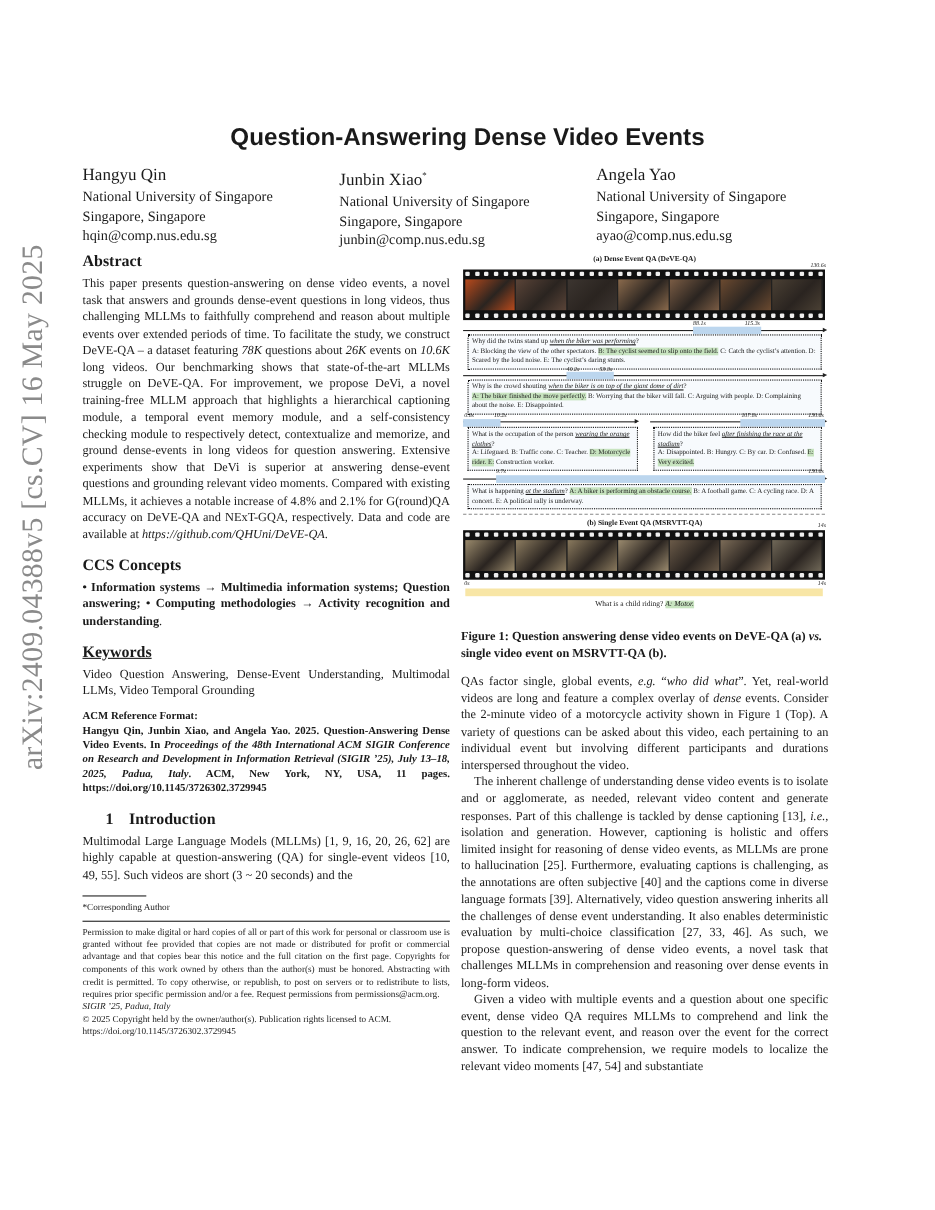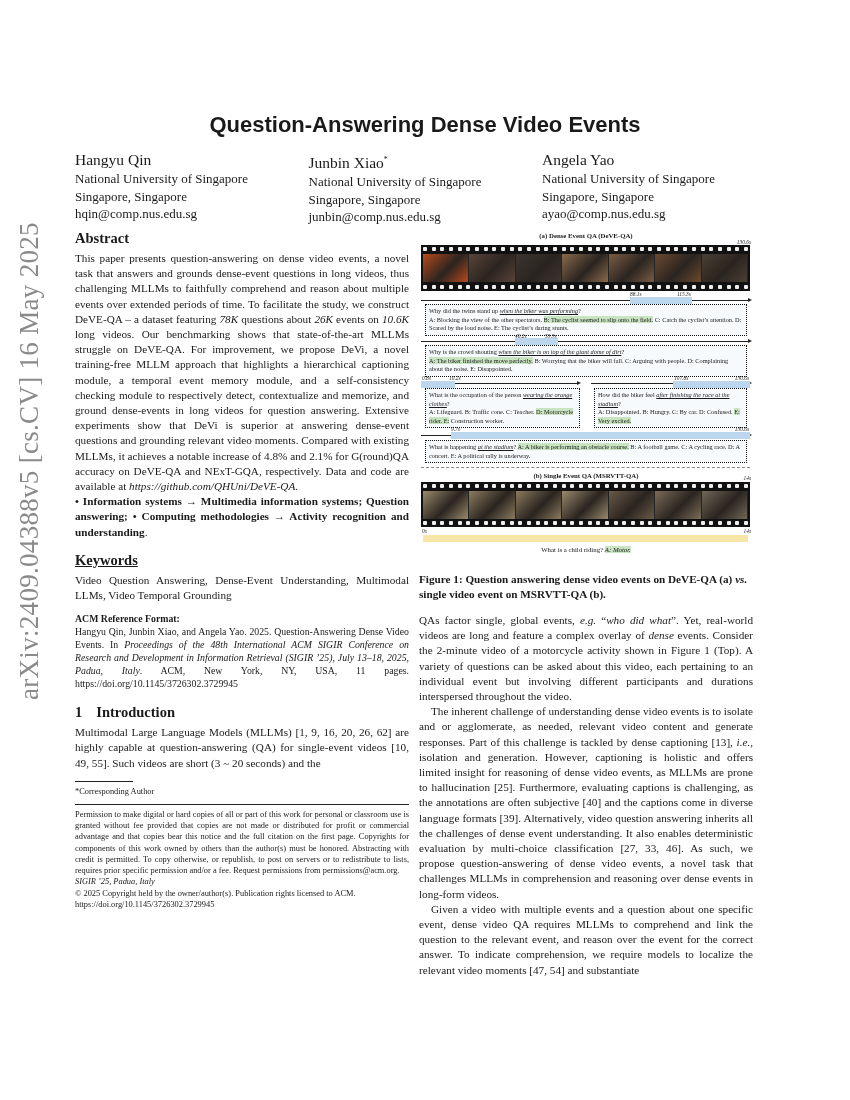--- a/index.html
+++ b/index.html
@@ -18,21 +18,21 @@
   .author { width: 233px; text-align: left; font-size: 13px; line-height: 17.5px; }
   .author .name { font-size: 15.5px; line-height: 20px; }
   .author .name sup { font-size: 8px; }
 
   .col-left { position: absolute; left: 75px; top: 230px; width: 334px; }
   .col-right { position: absolute; left: 419px; top: 230px; width: 334px; }
 
   h2.sec { font-family: "Liberation Serif", serif; font-weight: bold; font-size: 14.5px; margin-bottom: 4px; }
   p.body { font-size: 11.2px; line-height: 15.2px; text-align: justify; }
   p.body.indent { text-indent: 12px; }
-  p.small { font-size: 9.8px; line-height: 13px; text-align: justify; }
+  p.small { font-size: 9.8px; line-height: 13px; text-align: justify; font-weight: bold; }
   .bold { font-weight: bold; }
   i { font-style: italic; }
 
   .footnote-rule { width: 58px; border-top: 0.8px solid #222; margin: 10px 0 4px; }
   .perm-rule { border-top: 0.8px solid #222; margin: 7px 0 4px; }
   .fn { font-size: 8.4px; line-height: 11.2px; text-align: justify; }
 
   
   .figure { position: relative; width: 334px; height: 338px; font-size: 6.4px; }
   .fig-subtitle { position: absolute; width: 100%; text-align: center; font-weight: bold; font-size: 6.8px; }
@@ -76,31 +76,32 @@
     <div>National University of Singapore</div>
     <div>Singapore, Singapore</div>
     <div>ayao@comp.nus.edu.sg</div>
   </div>
 </div>
 
 <div class="col-left">
   <h2 class="sec">Abstract</h2>
   <p class="body"><span>This paper presents question-answering on dense video events, a novel task that answers and grounds dense-event questions in long videos, thus challenging MLLMs to faithfully comprehend and reason about multiple events over extended periods of time. To facilitate the study, we construct DeVE-QA – a dataset featuring </span><i>78K</i><span> questions about </span><i>26K</i><span> events on </span><i>10.6K</i><span> long videos. Our benchmarking shows that state-of-the-art MLLMs struggle on DeVE-QA. For improvement, we propose DeVi, a novel training-free MLLM approach that highlights a hierarchical captioning module, a temporal event memory module, and a self-consistency checking module to respectively detect, contextualize and memorize, and ground dense-events in long videos for question answering. Extensive experiments show that DeVi is superior at answering dense-event questions and grounding relevant video moments. Compared with existing MLLMs, it achieves a notable increase of 4.8% and 2.1% for G(round)QA accuracy on DeVE-QA and NExT-GQA, respectively. Data and code are available at </span><i>https://github.com/QHUni/DeVE-QA</i><span>.</span></p>
 
+  <h2 class="sec" style="margin-top:12px;">CCS Concepts</h2>
   <p class="body"><span class="bold">• Information systems → Multimedia information systems; Question answering; • Computing methodologies → Activity recognition and understanding</span><span>.</span></p>
 
   <h2 class="sec" style="margin-top:12px;text-decoration:underline;">Keywords</h2>
   <p class="body">Video Question Answering, Dense-Event Understanding, Multimodal LLMs, Video Temporal Grounding</p>
 
   <div style="margin-top:9px;">
     <div class="bold" style="font-size:9.8px; line-height:13px;">ACM Reference Format:</div>
     <p class="small"><span>Hangyu Qin, Junbin Xiao, and Angela Yao. 2025. Question-Answering Dense Video Events. In </span><i>Proceedings of the 48th International ACM SIGIR Conference on Research and Development in Information Retrieval (SIGIR ’25), July 13–18, 2025, Padua, Italy</i><span>. ACM, New York, NY, USA, 11 pages. https://doi.org/10.1145/3726302.3729945</span></p>
   </div>
 
-  <h2 class="sec" style="margin-top:14px;"><span>1</span><span style="display:inline-block;width:14px;"></span><span>Introduction</span></h2>
+  <h2 class="sec" style="margin-top:14px;margin-left:21px;"><span>1</span><span style="display:inline-block;width:14px;"></span><span>Introduction</span></h2>
   <p class="body">Multimodal Large Language Models (MLLMs) [1, 9, 16, 20, 26, 62] are highly capable at question-answering (QA) for single-event videos [10, 49, 55]. Such videos are short (3 ~ 20 seconds) and the</p>
 
   <div class="footnote-rule"></div>
   <div class="fn">*Corresponding Author</div>
   <div class="perm-rule"></div>
   <p class="fn">Permission to make digital or hard copies of all or part of this work for personal or classroom use is granted without fee provided that copies are not made or distributed for profit or commercial advantage and that copies bear this notice and the full citation on the first page. Copyrights for components of this work owned by others than the author(s) must be honored. Abstracting with credit is permitted. To copy otherwise, or republish, to post on servers or to redistribute to lists, requires prior specific permission and/or a fee. Request permissions from permissions@acm.org.</p>
   <div class="fn"><i>SIGIR ’25, Padua, Italy</i></div>
   <div class="fn">© 2025 Copyright held by the owner/author(s). Publication rights licensed to ACM.</div>
   <div class="fn">https://doi.org/10.1145/3726302.3729945</div>
 </div>

